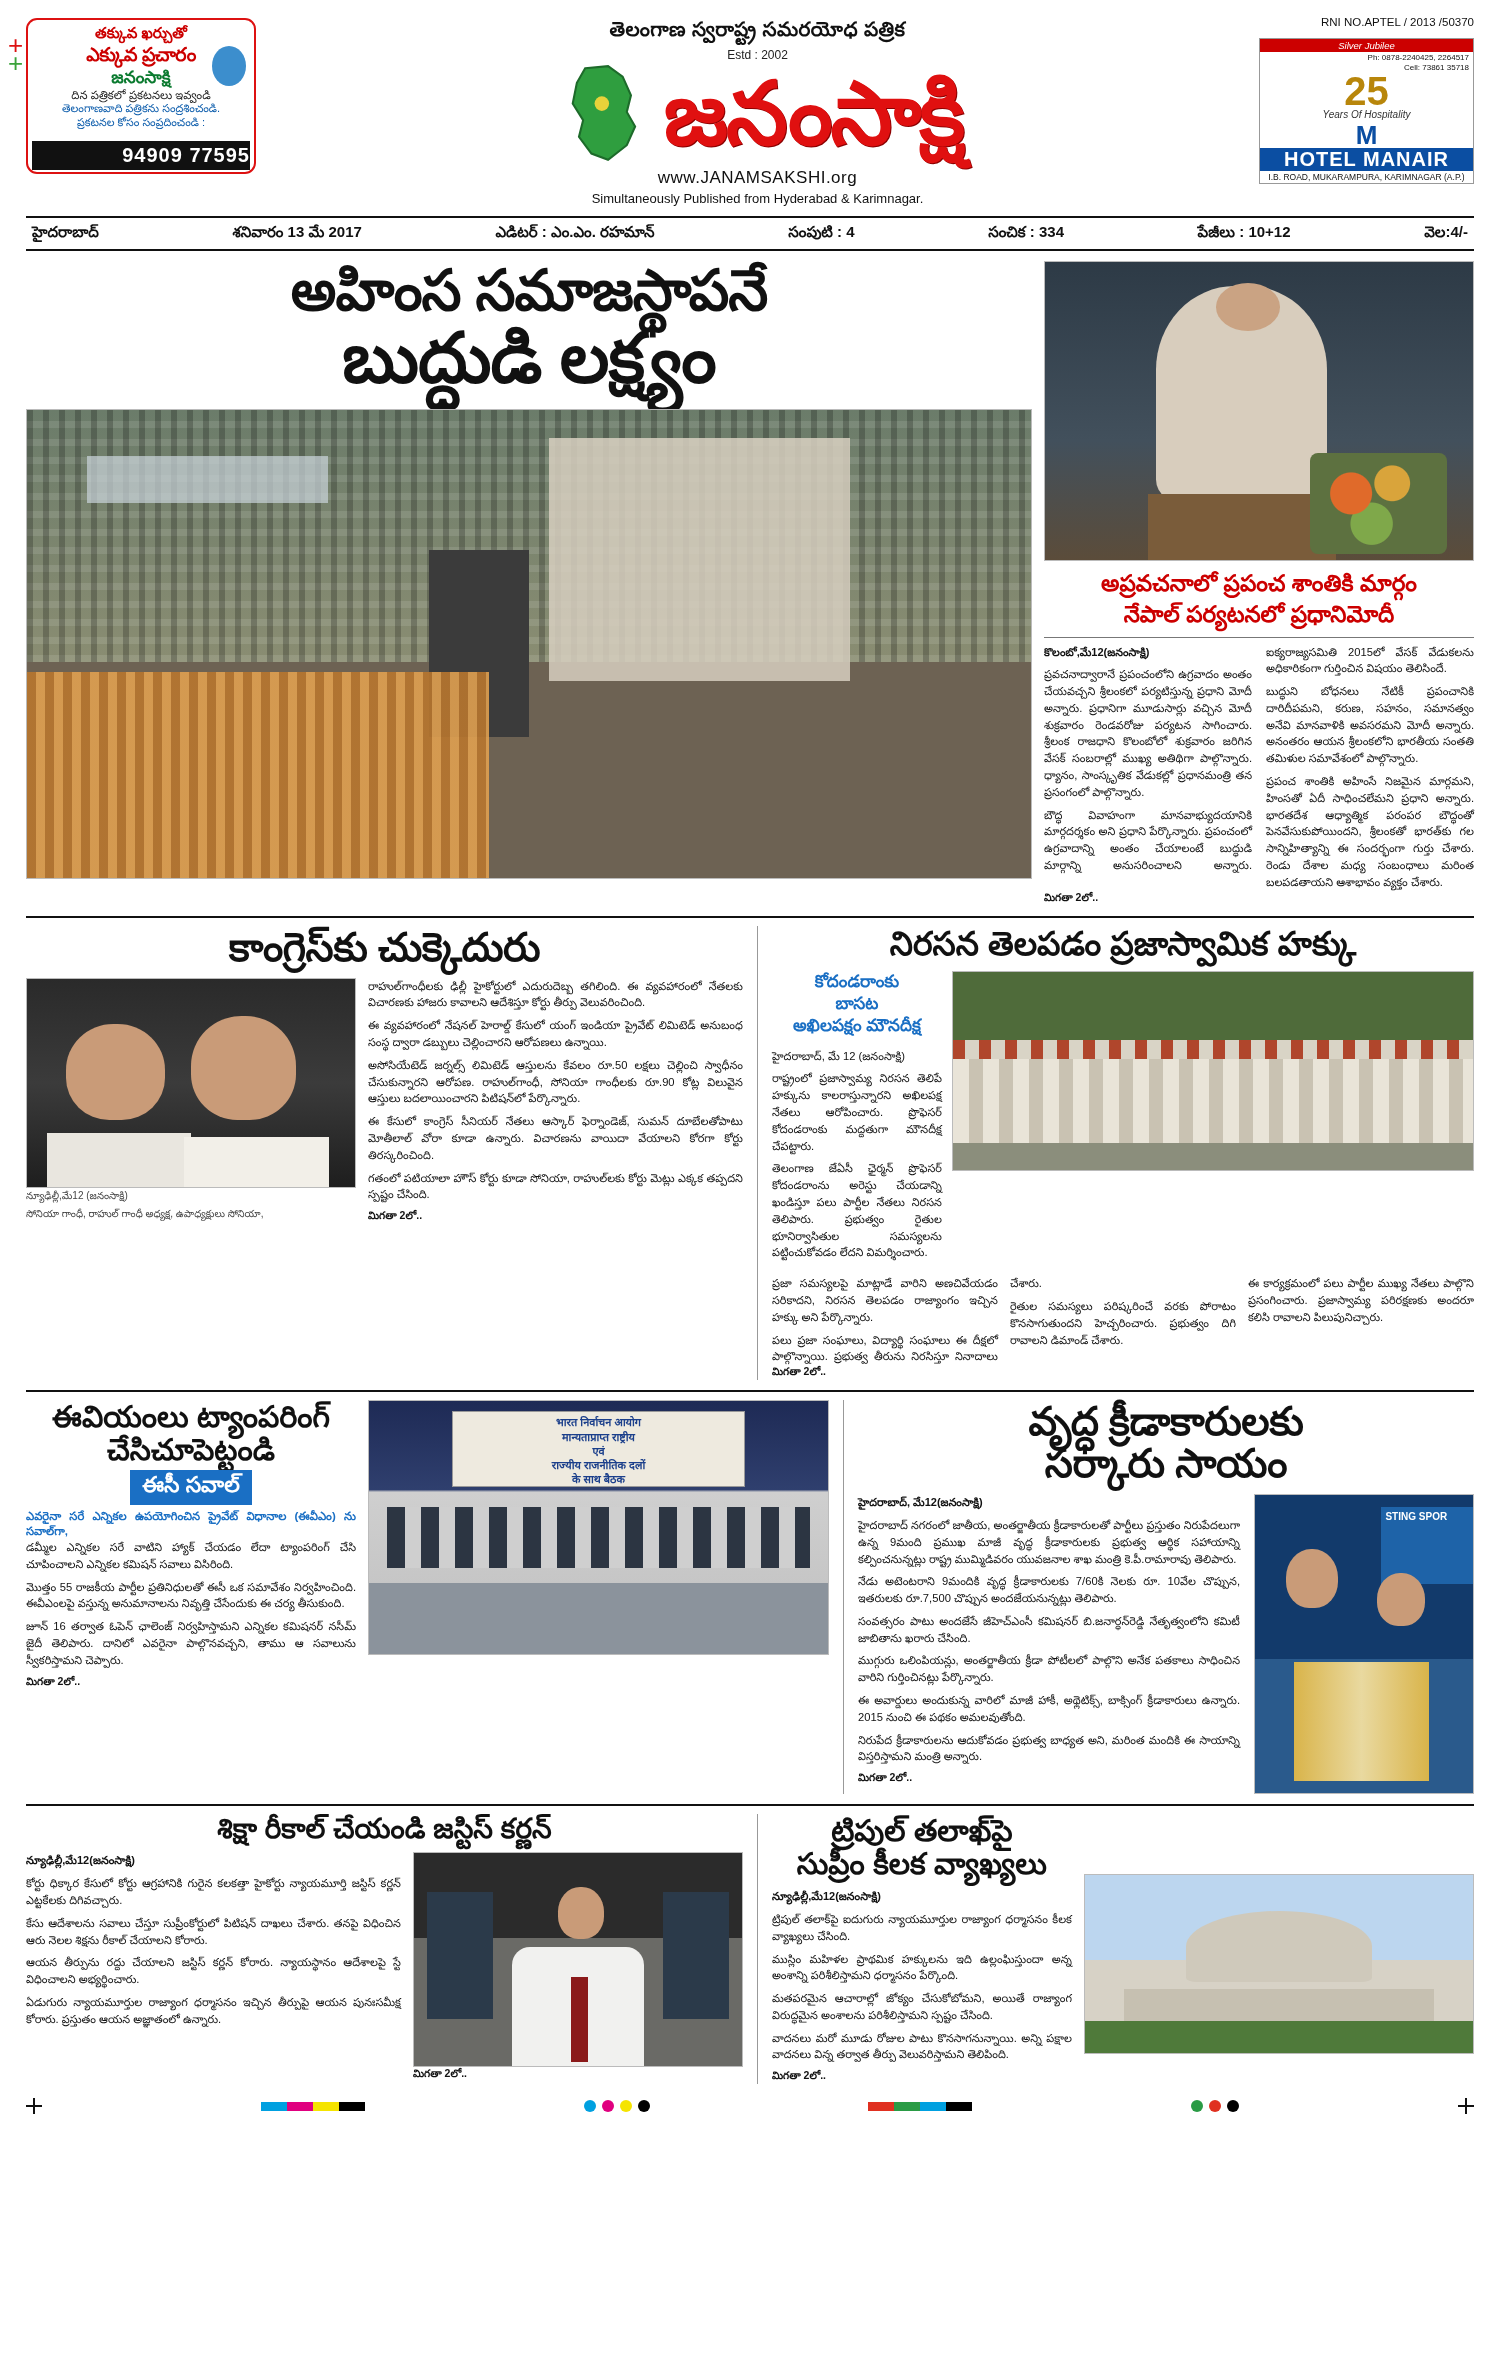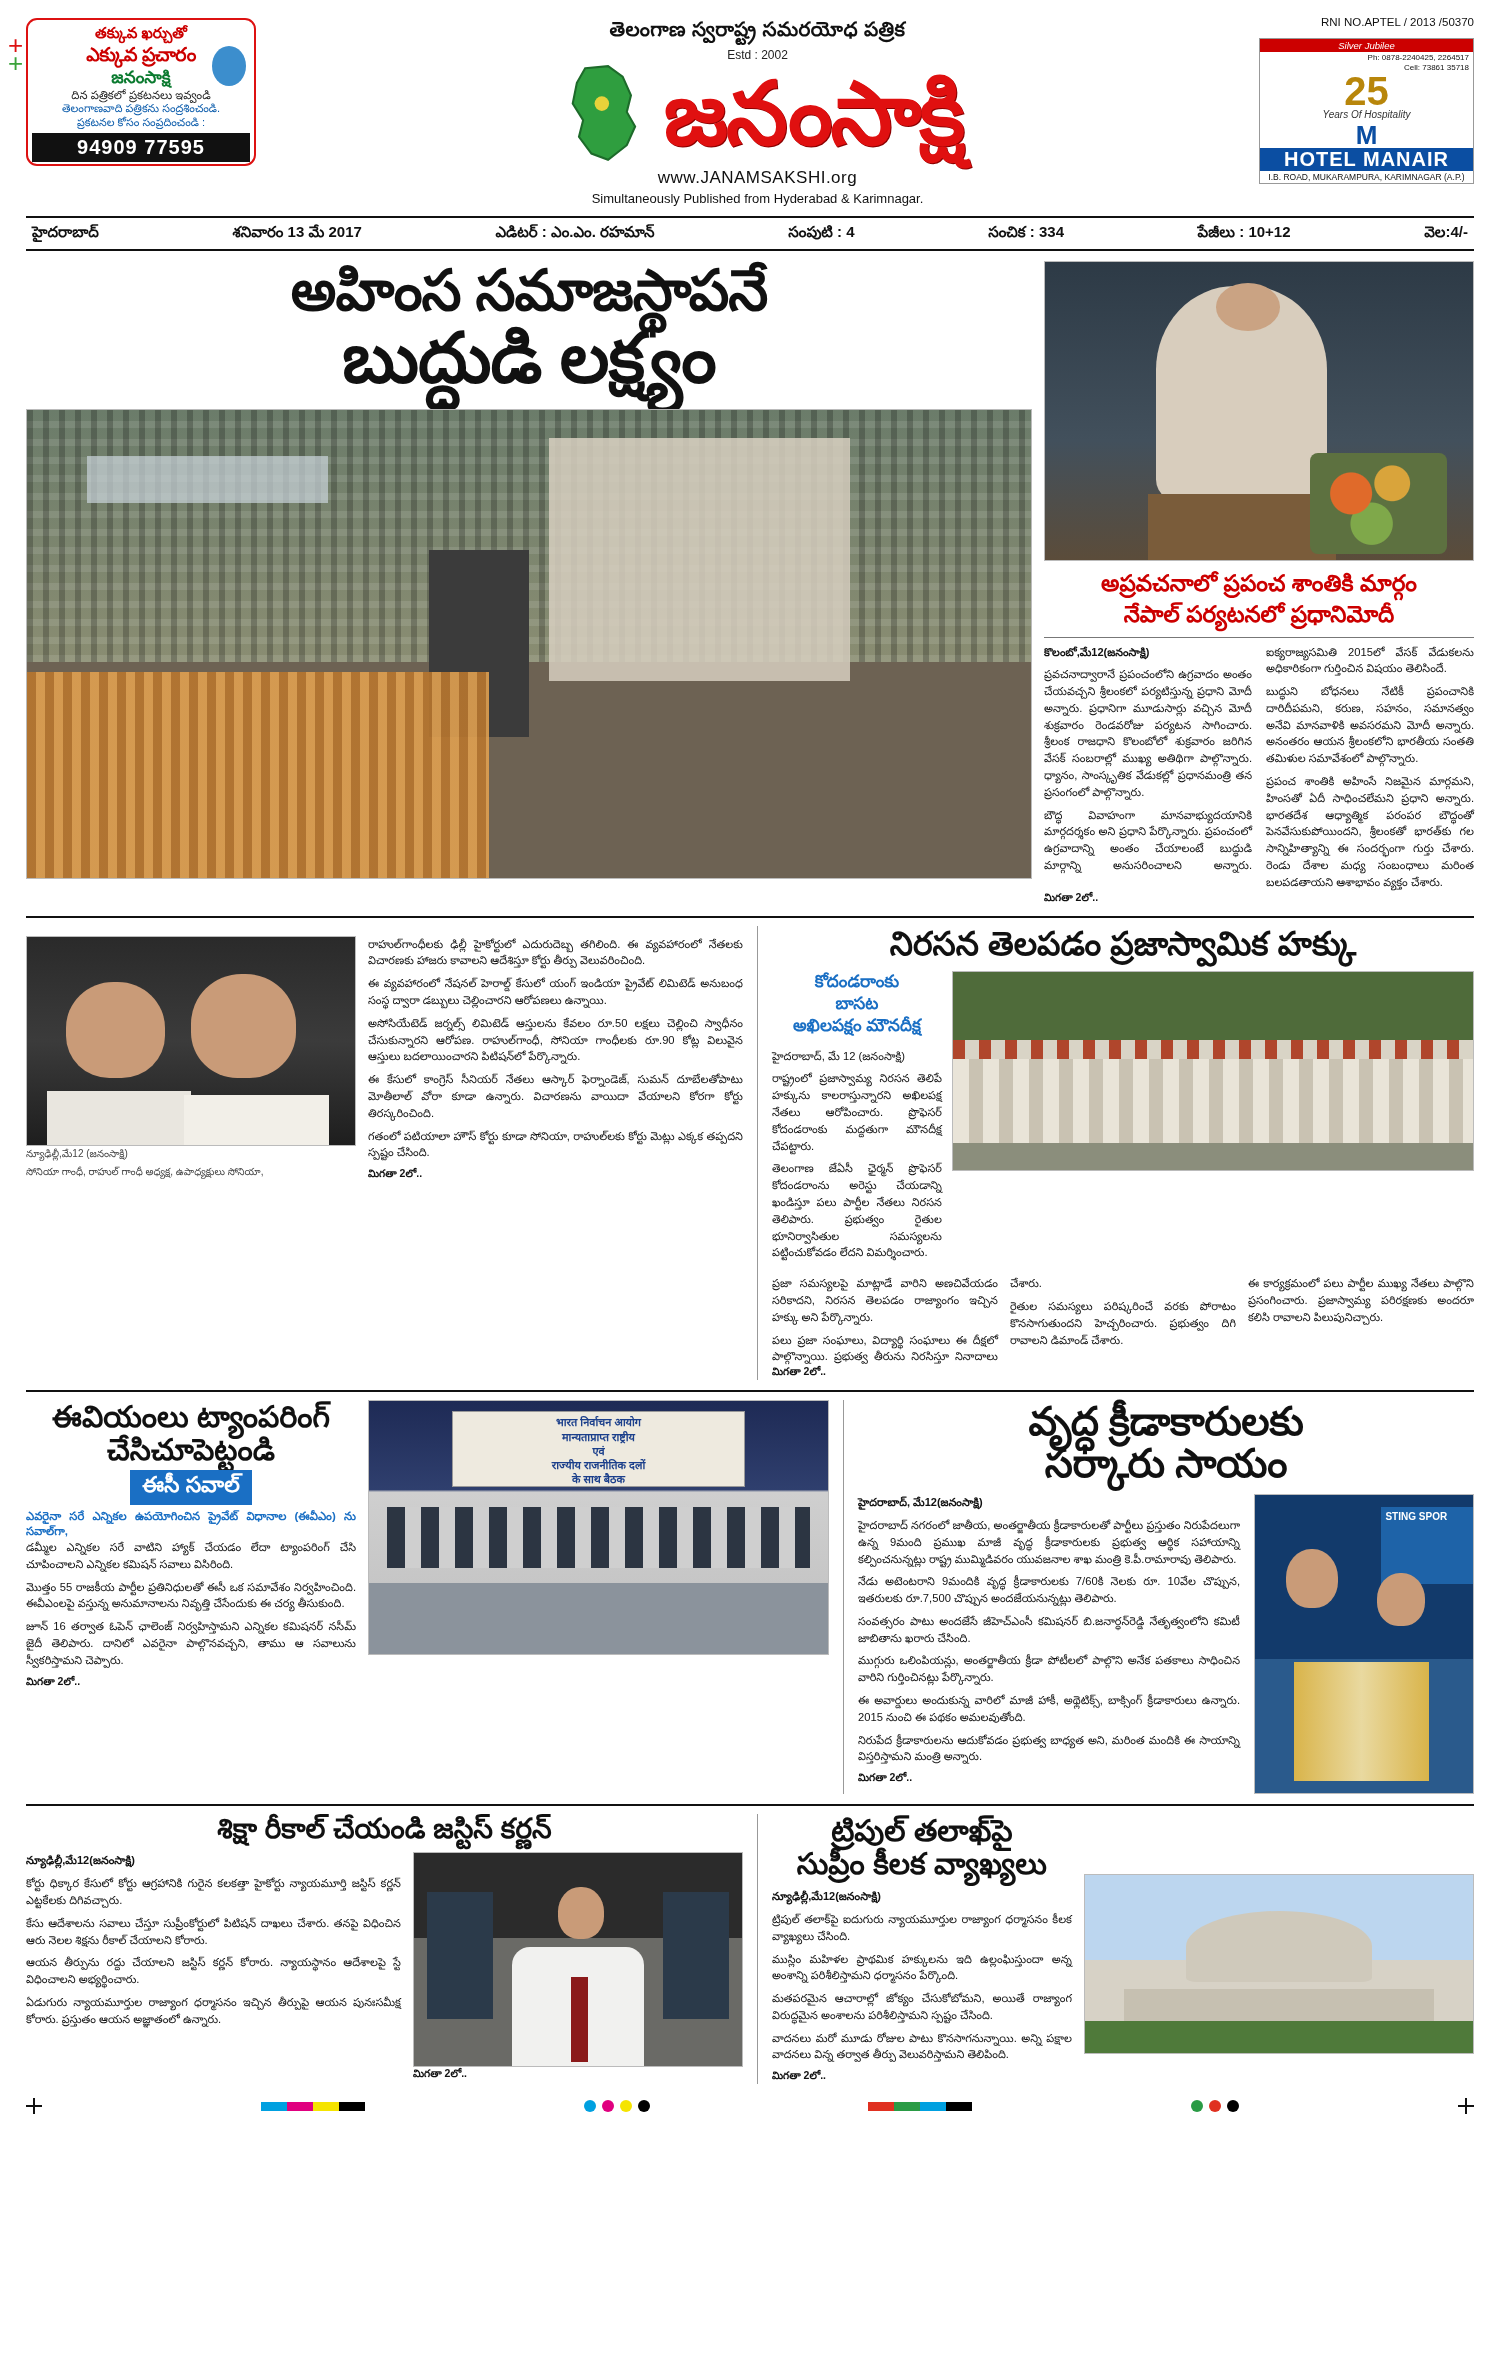--- a/index.html
+++ b/index.html
@@ -38,21 +38,21 @@
     position: relative;
     overflow: hidden;
   }
   .ad-left .l1 { color:#c00; font-weight:bold; font-size:15px; }
   .ad-left .l2 { color:#c00; font-weight:bold; font-size:19px; letter-spacing:-.5px;}
   .ad-left .l3 { color:#0a7a2f; font-weight:bold; font-size:17px; }
   .ad-left .l4 { color:#222; font-size:11.5px; }
   .ad-left .l5 { color:#0a5bab; font-size:11px; }
   .ad-left .phone {
     background:#111; color:#fff; font-weight:bold; font-size:20px;
-    margin-top:3px; padding:2px 0; letter-spacing:1px;
+    margin-top:11px; padding:2px 0; letter-spacing:1px;text-align:right;
   }
   .ad-left .sakshi-mark {
     position:absolute; right:8px; top:26px; width:34px; height:40px;
     border-radius:50%; background:#1a7ac4; opacity:.85;
   }
 
   .mast-center {
     flex: 1 1 auto;
     text-align: center;
     padding: 0 10px;
@@ -335,20 +335,21 @@
         </div>
         <div class="more">మిగతా 2లో..</div>
       </div>
     </div>
 
     <div class="rule"></div>
 
     <div class="two-col">
 
       <div class="col-a">
+        <div class="headline-2">కాంగ్రెస్‌కు చుక్కెదురు</div>
         <div style="display:flex;gap:12px;margin-top:10px;">
           <div style="flex:0 0 330px;">
             <div class="photo" style="height:210px;">
               <div class="ph-inner">
                 <div class="sonia-bg"></div>
                 <div class="face" style="left:12%;top:22%;width:30%;height:46%;"></div>
                 <div class="face" style="left:50%;top:18%;width:32%;height:50%;"></div>
                 <div style="position:absolute;left:6%;bottom:0;width:44%;height:26%;background:#e9e6df;"></div>
                 <div style="position:absolute;left:48%;bottom:0;width:44%;height:24%;background:#f2efe8;"></div>
               </div>

